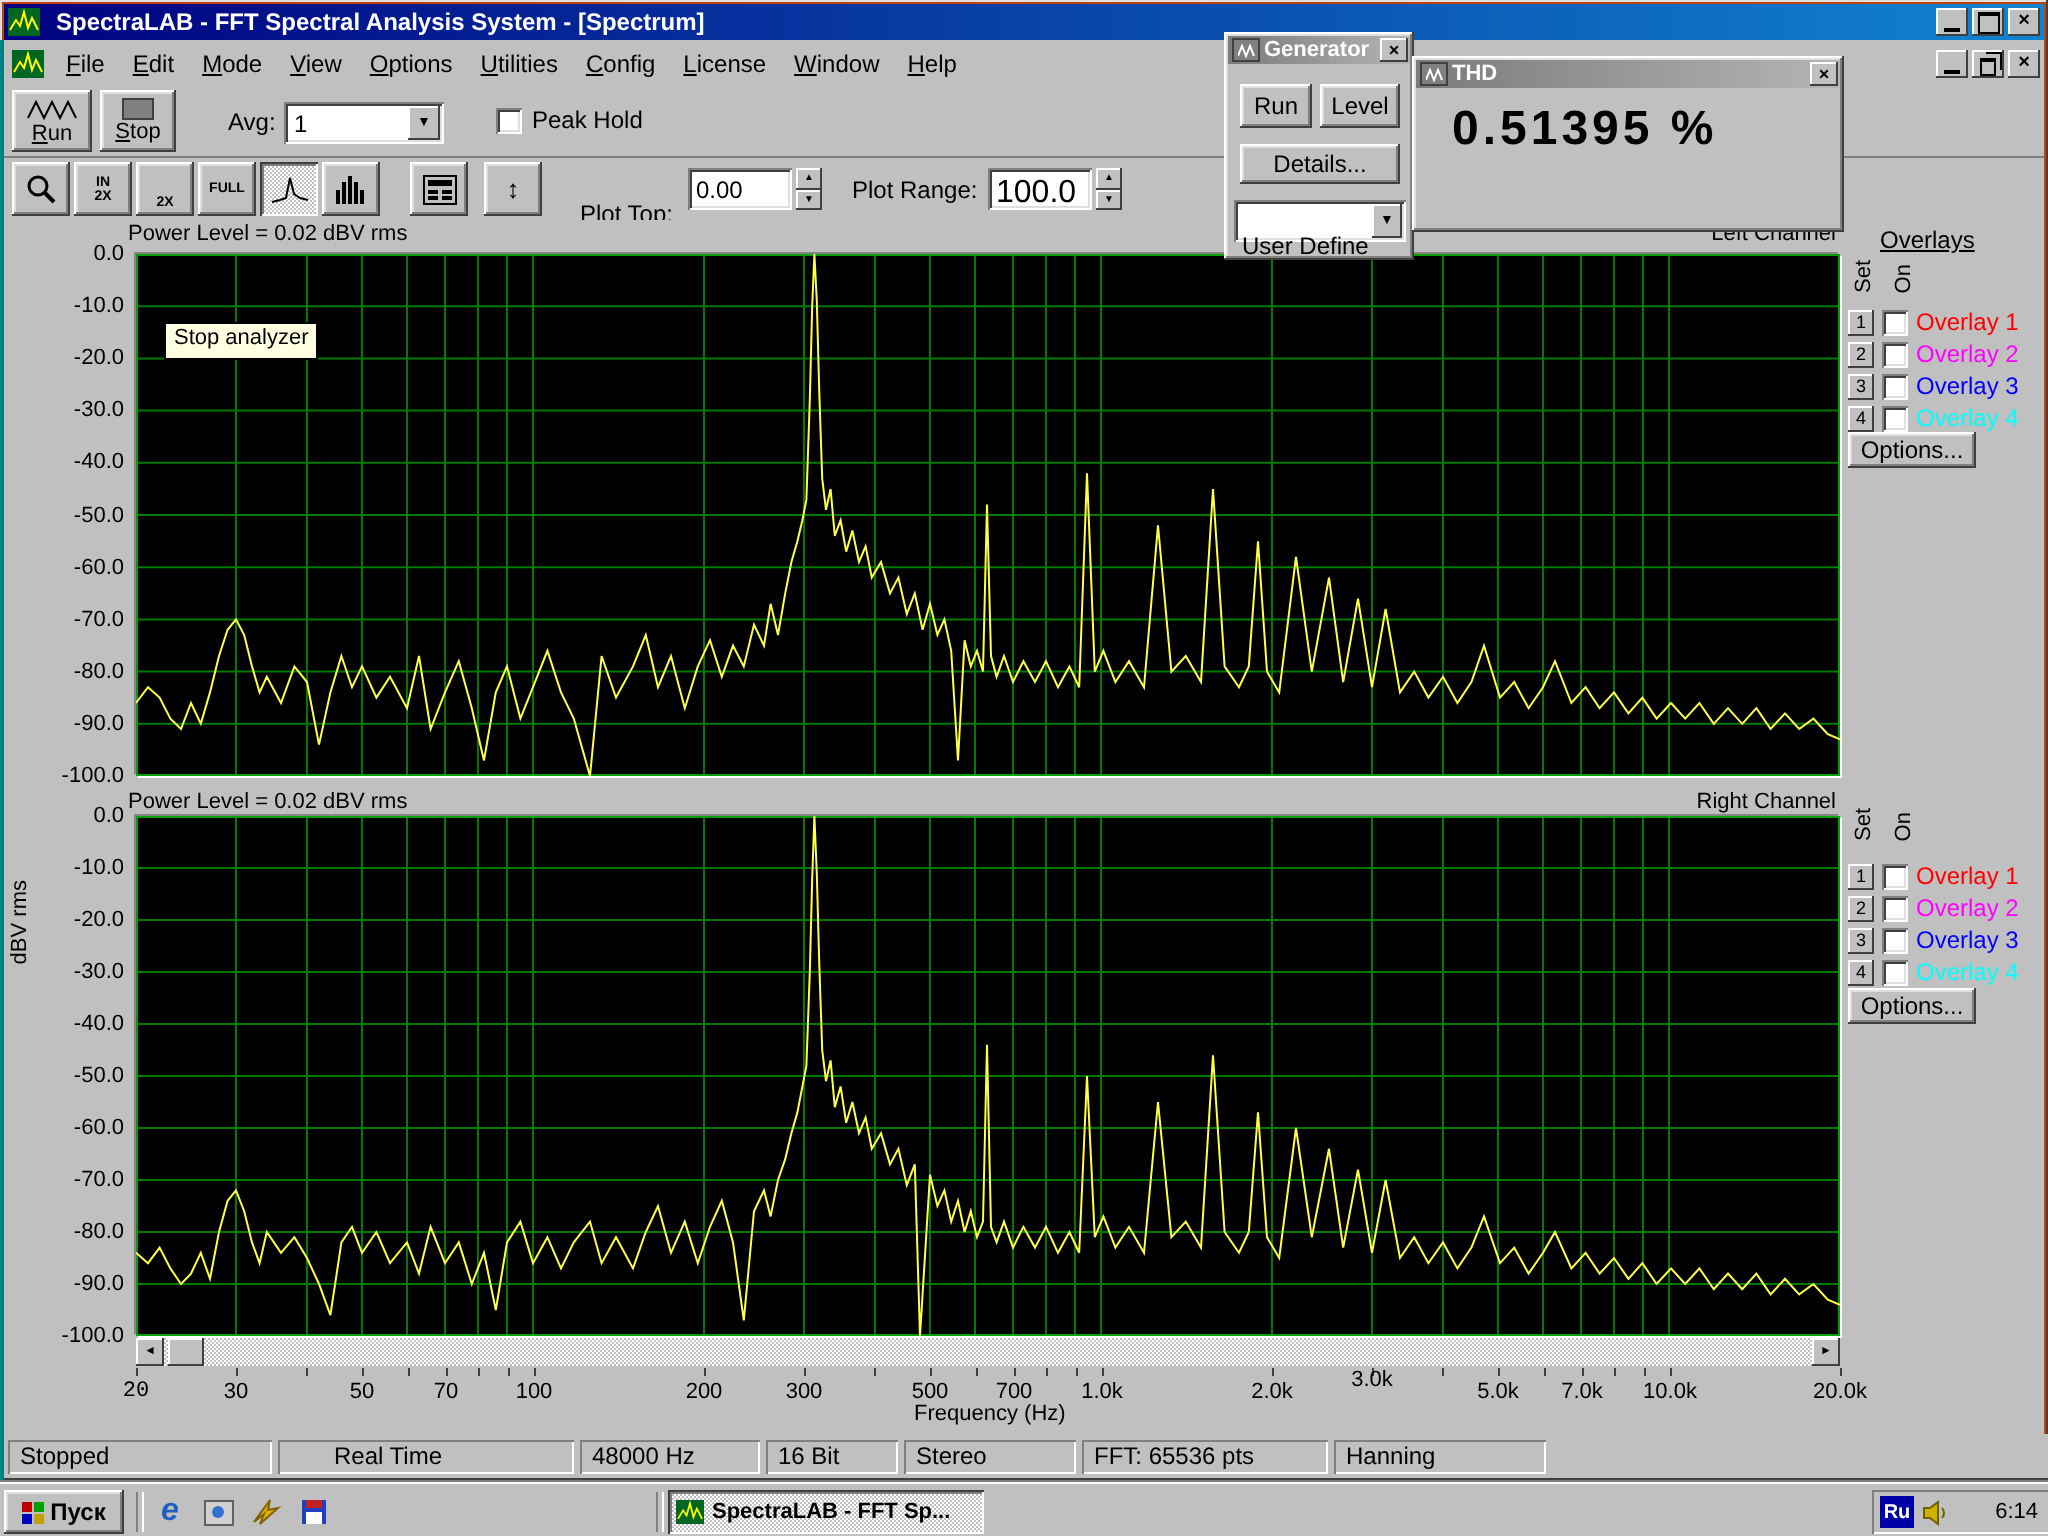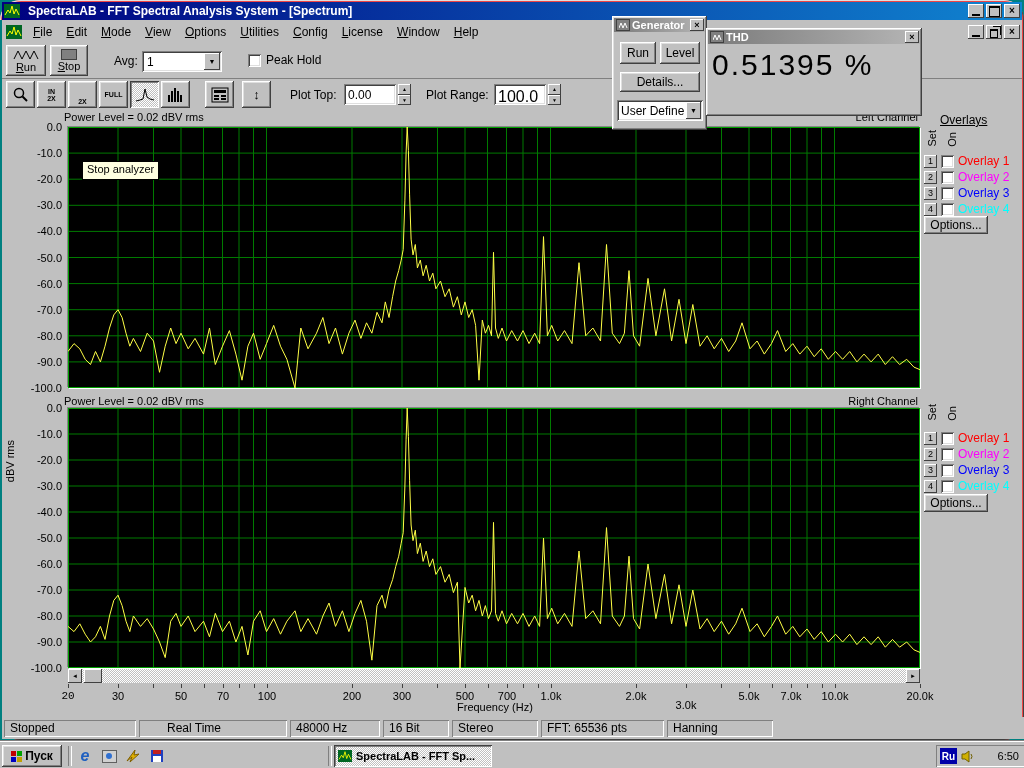--- a/index.html
+++ b/index.html
@@ -14,22 +14,22 @@
   .out1{box-shadow:inset -1px -1px 0 #404040, inset 1px 1px 0 #ffffff;background:#c0c0c0;}
   .in1{box-shadow:inset 1px 1px 0 #808080, inset -1px -1px 0 #ffffff;}
   .pressed{box-shadow:inset 1px 1px 0 #404040, inset -1px -1px 0 #ffffff,
                  inset 2px 2px 0 #808080;background:#c0c0c0;}
   .field{background:#fff;box-shadow:inset 1px 1px 0 #808080, inset -1px -1px 0 #ffffff,
                  inset 2px 2px 0 #404040, inset -2px -2px 0 #dfdfdf;}
   .dither{background-image:conic-gradient(#ffffff 25%,#c0c0c0 0 50%,#ffffff 0 75%,#c0c0c0 0);
           background-size:2px 2px;}
 
   
-  #app{left:0;top:0;width:1024px;height:740px;background:#ef4444;
-       box-shadow:inset -1px -1px 0 #404040, inset 1px 1px 0 #dfdfdf;border-radius:20px;}
+  #app{left:0;top:0;width:1024px;height:740px;background:#c2410c;
+       box-shadow:inset -1px -1px 0 #404040, inset 1px 1px 0 #dfdfdf;}
   #titlebar{left:2px;top:2px;width:1020px;height:18px;
      background:linear-gradient(90deg,#000080,#1084d0);display:flex;align-items:center;}
   #titlebar .title{color:#fff;font-weight:bold;font-size:12px;margin-left:4px;white-space:nowrap;}
   .tb-btns{margin-left:auto;display:flex;gap:2px;margin-right:2px;}
   .wbtn{width:16px;height:14px;display:flex;align-items:center;justify-content:center;
         font-size:10px;font-weight:bold;line-height:1;}
   .glyph-min{width:8px;height:2px;background:#000;margin-top:7px;}
   .glyph-max{width:9px;height:8px;border:1px solid #000;border-top-width:2px;}
   .glyph-restore{width:6px;height:6px;border:1px solid #000;border-top-width:2px;
         box-shadow:2px -2px 0 -0px #c0c0c0,3px -3px 0 #000;margin:2px 0 0 0;}
@@ -83,21 +83,21 @@
       align-items:center;justify-content:center;}
 
   
   .fwin{z-index:50;background:#c0c0c0;}
   .ftitle{height:14px;margin:2px;background:linear-gradient(90deg,#7b7b7b,#b5b5b5);
       display:flex;align-items:center;color:#fff;font-weight:bold;font-size:11px;}
   .ftitle .xbtn{margin-left:auto;margin-right:1px;width:14px;height:12px;display:flex;
       align-items:center;justify-content:center;font-size:9px;font-weight:bold;color:#000;}
   .wicon{width:12px;height:10px;margin:0 2px;background:#808080;border:1px solid #404040;
       display:flex;align-items:center;justify-content:center;}
-  #thd-vals{padding:2px 6px;font-weight:normal;font-size:30px;letter-spacing:2px;line-height:33px;
+  #thd-vals{padding:2px 20px;font-weight:bold;font-size:24px;letter-spacing:2px;line-height:33px;
       white-space:nowrap;}
   .gbtn{position:absolute;display:flex;align-items:center;justify-content:center;font-size:12px;}
 
   
   #statusbar{left:2px;top:717px;width:1020px;height:22px;background:#c0c0c0;display:flex;
       align-items:center;gap:3px;padding-left:2px;}
   .scell{height:17px;display:flex;align-items:center;padding-left:6px;font-size:12px;}
 
   
   #taskbar{left:0;top:741px;width:1024px;height:27px;background:#c0c0c0;
@@ -219,21 +219,21 @@
             <rect x="10" y="8" width="5" height="2" fill="#000"></rect>
           <rect x="3" y="11" width="5" height="2" fill="#000"></rect>
             <rect x="10" y="11" width="5" height="2" fill="#000"></rect>
         </svg>
       </div>
       <div class="tbtn out" style="left:240px;">
         <span style="font-size:13px;">↕</span>
       </div>
       <div id="tooltip" class="abs">Stop analyzer</div>
 
-      <span class="lbl abs" style="left:288px;top:9px;">Plot Top:</span>
+      <span class="lbl abs" style="left:288px;top:21px;">Plot Top:</span>
       <div class="abs field" style="left:342px;top:5px;width:52px;height:21px;">
         <span class="abs" style="left:4px;top:4px;font-size:12px;">0.00</span>
       </div>
       <div class="spin abs" style="left:396px;top:5px;">
         <div class="out1">▲</div>
         <div class="out1">▼</div>
       </div>
       <span class="lbl abs" style="left:424px;top:9px;">Plot Range:</span>
       <div class="abs field" style="left:492px;top:5px;width:52px;height:21px;">
         <span class="abs" style="left:4px;top:4px;font-size:16px;">100.0</span>
@@ -426,21 +426,21 @@
           <span class="xlab" style="left: 116px; top: 6px;">30</span>
           <span class="xlab" style="left: 179px; top: 6px;">50</span>
           <span class="xlab" style="left: 221px; top: 6px;">70</span>
           <span class="xlab" style="left: 265px; top: 6px;">100</span>
           <span class="xlab" style="left: 350px; top: 6px;">200</span>
           <span class="xlab" style="left: 400px; top: 6px;">300</span>
           <span class="xlab" style="left: 463px; top: 6px;">500</span>
           <span class="xlab" style="left: 505px; top: 6px;">700</span>
           <span class="xlab" style="left: 549px; top: 6px;">1.0k</span>
           <span class="xlab" style="left: 634px; top: 6px;">2.0k</span>
-          <span class="xlab" style="left: 684px; top: 15px;">3.0k</span>
+          <span class="xlab" style="left: 684px; top: 0;">3.0k</span>
           <span class="xlab" style="left: 747px; top: 6px;">5.0k</span>
           <span class="xlab" style="left: 789px; top: 6px;">7.0k</span>
           <span class="xlab" style="left: 833px; top: 6px;">10.0k</span>
           <span class="xlab" style="left: 918px; top: 6px;">20.0k</span>
         </div>
       <span class="chart-title" style="left:455px;top:591px;">Frequency (Hz)</span>
 
       <span class="ov-title" style="left:938px;top:3px;">Overlays</span>
       <span class="vtext" style="left:924px;top:20px;">Set</span>
       <span class="vtext" style="left:944px;top:22px;">On</span>
@@ -527,21 +527,21 @@
     <div class="gbtn out" style="left:8px;top:26px;width:36px;height:22px;">
         <span>Run</span>
       </div>
     <div class="gbtn out" style="left:48px;top:26px;width:40px;height:22px;">
         <span>Level</span>
       </div>
     <div class="gbtn out" style="left:8px;top:56px;width:80px;height:20px;">
         <span>Details...</span>
       </div>
     <div class="abs field" style="left:5px;top:84px;width:86px;height:21px;">
-      <span class="abs" style="left:4px;top:4px;font-size:12px;white-space:nowrap;">User Define</span>
+      <span class="abs" style="left:4px;top:16px;font-size:12px;white-space:nowrap;">User Define</span>
       <span class="abs out1" style="right:2px;top:2px;width:15px;height:17px;display:flex;align-items:center;justify-content:center;font-size:7px;">▼</span>
     </div>
   </div>
 
   <div class="fwin out abs" style="left:706px;top:28px;width:216px;height:88px;">
     <div class="ftitle">
       <span class="wicon">
         <svg width="9" height="7" viewBox="0 0 9 7">
             <polyline points="0,6 2,1 4,6 6,1 8,6" stroke="#fff" fill="none"></polyline>
           </svg>
@@ -591,16 +591,16 @@
         <polyline points="1,11 4,6 6,9 8,2 10,10 12,5 15,11" stroke="#ff0" fill="none"></polyline>
       </svg>
       <span>SpectraLAB - FFT Sp...</span>
     </div>
     <div id="tray" class="abs in1">
       <span id="lang">Ru</span>
       <svg width="14" height="13" viewBox="0 0 14 13">
         <polygon points="1,4 4,4 8,1 8,12 4,9 1,9" fill="#d0b000" stroke="#706000"></polygon>
         <path d="M10,4 q2,2.5 0,5" stroke="#706000" fill="none"></path>
       </svg>
-      <span id="clock">6:50</span>
+      <span id="clock">6:14</span>
     </div>
   </div>
 </div>
 
 </body></html>

